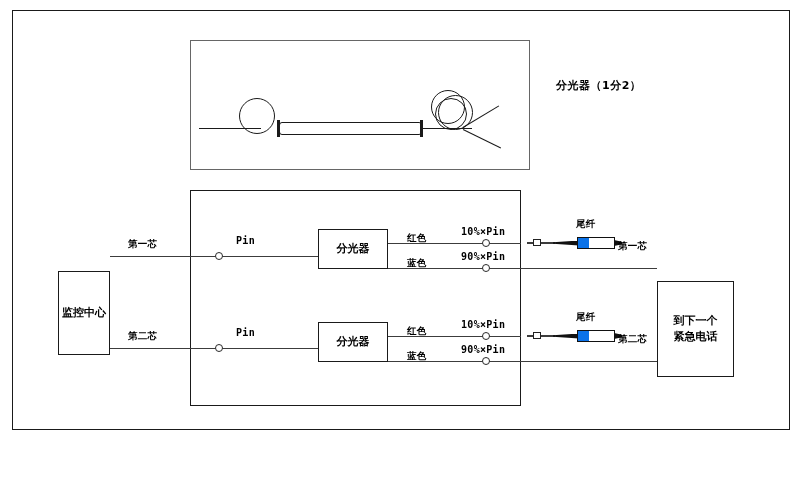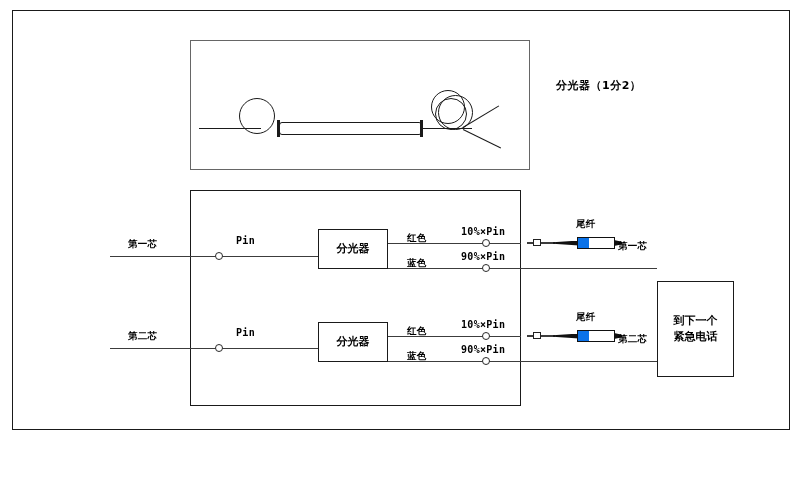--- a/index.html
+++ b/index.html
@@ -114,20 +114,23 @@
     <div class="il-ring" style="left:247px;top:54px;width:33px;height:33px;"></div>
     <div class="il-ring" style="left:244px;top:57px;width:30px;height:30px;"></div>
 
     <div class="il-fiber" style="left:272px;top:86px;width:42px;transform:rotate(-31deg);"></div>
     <div class="il-fiber" style="left:272px;top:88px;width:42px;transform:rotate(26deg);"></div>
   </div>
   <div class="illus-label">分光器（1分2）</div>
 
   <div class="inner-frame"></div>
 
+  <div class="box box-mcc">
+    <span>监控中心</span>
+  </div>
 
   <div class="box box-split1">
     <span>分光器</span>
   </div>
   <div class="box box-split2">
     <span>分光器</span>
   </div>
 
   <div class="box box-dest">
     <span><span style="white-space:pre-line;margin-top:47px;">到下一个

